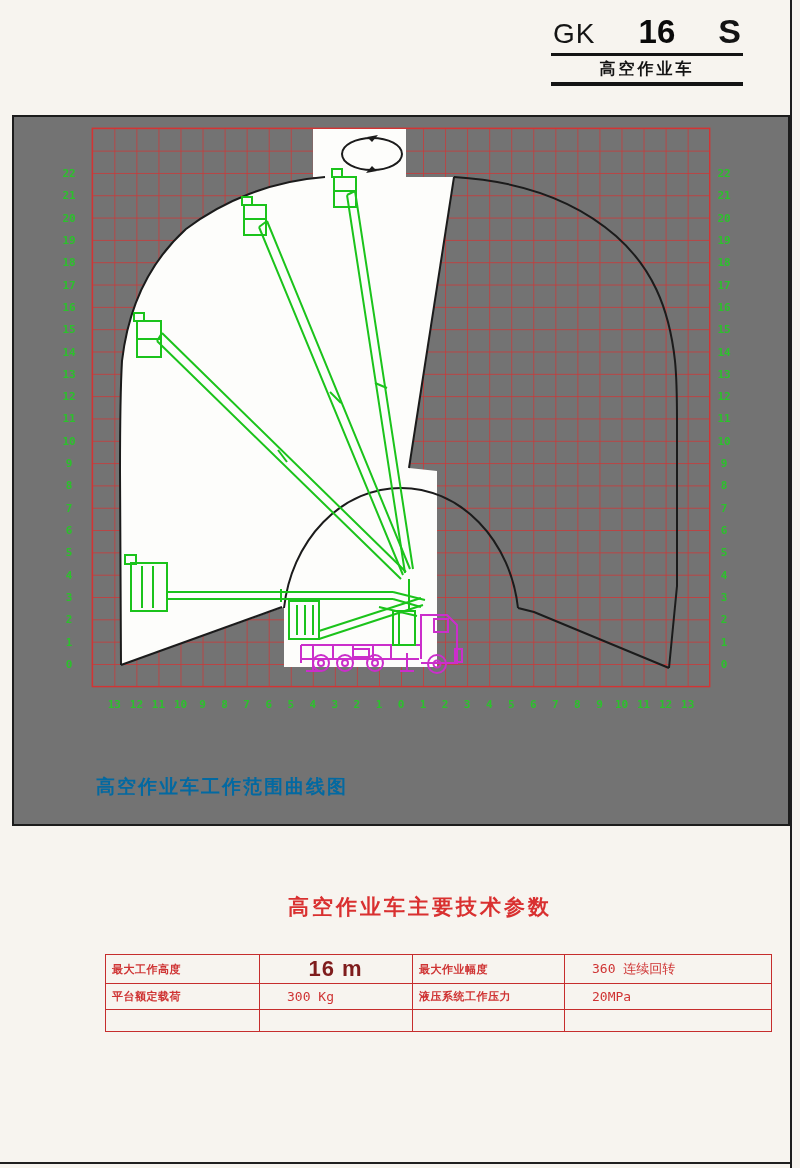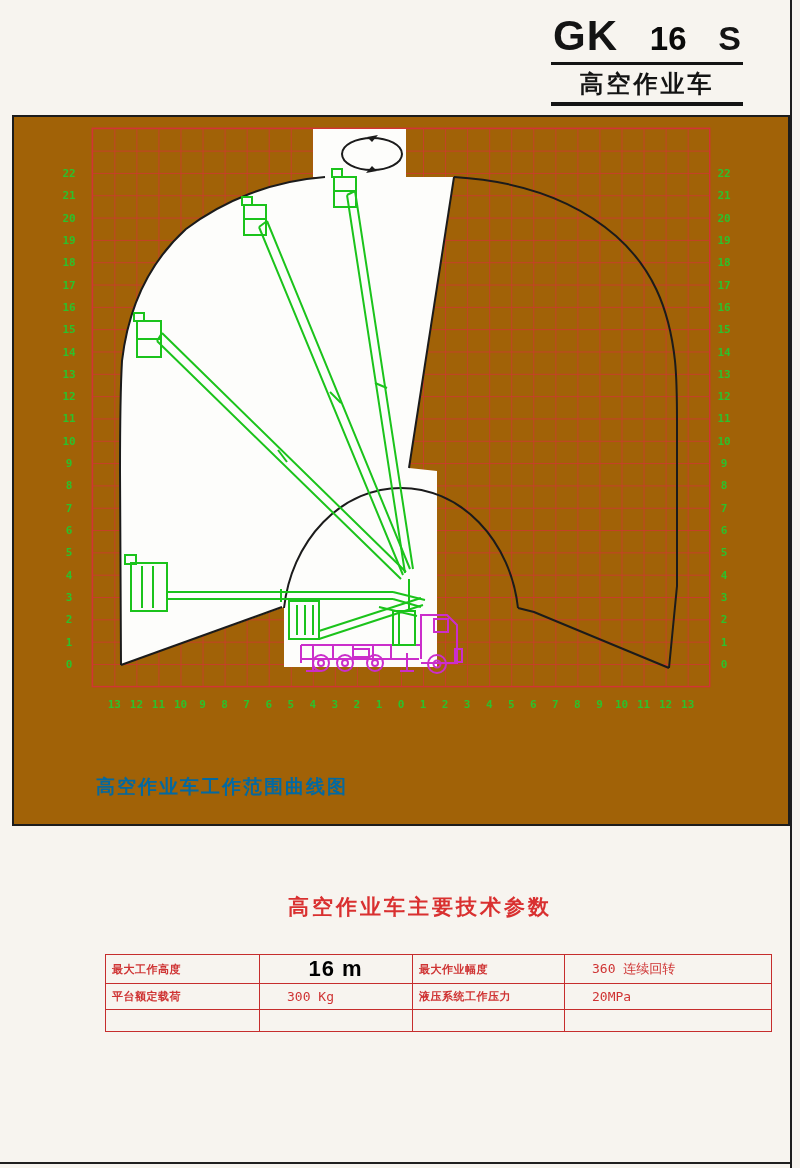--- a/index.html
+++ b/index.html
@@ -9,48 +9,48 @@
     font-family:"Liberation Sans", sans-serif;
   }
   
   .page-border-right{position:absolute;left:790px;top:0;width:2px;height:1168px;background:#1f1f1f;}
   .page-border-bottom{position:absolute;left:0;top:1162px;width:792px;height:2px;background:#1f1f1f;}
 
   
   .logo{position:absolute;left:551px;top:12px;width:192px;color:#141414;}
   .logo-row1{display:flex;align-items:baseline;justify-content:space-between;
     border-bottom:3px solid #141414;padding:0 2px 2px 2px;}
-  .logo-gk{font-size:42px;font-weight:700;letter-spacing:1px;}
+  .logo-gk{font-size:28px;font-weight:400;letter-spacing:1px;}
   .logo-model{font-size:33px;font-weight:800;color:#0a0a0a;}
   .logo-s{font-size:34px;font-weight:600;}
   .logo-sub{border-bottom:4px solid #141414;text-align:center;
-    font-size:24px;font-weight:800;letter-spacing:3px;padding:3px 0 2px 0;}
+    font-size:16px;font-weight:800;letter-spacing:3px;padding:3px 0 2px 0;}
 
   
   .chart-frame{position:absolute;left:12px;top:115px;width:774px;height:707px;
-    border:2px solid #1c1c1c;background:#a16207;}
+    border:2px solid #1c1c1c;background:#737373;}
   .chart-frame svg{position:absolute;left:0;top:0;}
   .chart-caption{position:absolute;left:96px;top:774px;
     font-size:19px;font-weight:800;color:#0369a1;letter-spacing:2px;}
 
   svg text.tick{font:bold 11px "DejaVu Sans Mono", monospace;fill:#2cc12c;text-anchor:middle;}
 
   
   .params-title{position:absolute;left:20px;top:893px;width:800px;text-align:center;
     font-size:21px;font-weight:800;color:#d93030;letter-spacing:3px;}
   table.params{position:absolute;left:105px;top:954px;border-collapse:collapse;table-layout:fixed;}
   table.params td{
     border:1.6px solid #c62d2d;overflow:hidden;white-space:nowrap;
     color:#cf3434;vertical-align:middle;
   }
   td.plabel{font-size:11px;font-weight:bold;padding:0 16px 0 6px;letter-spacing:0.5px;}
   td.pvalue{font-family:"DejaVu Sans Mono", monospace;font-size:13px;padding-left:27px;}
   td.pvalue.tight{padding-left:6px;font-size:12.5px;}
   td.pvalue.big{padding-left:0;text-align:center;
-    font-family:"Liberation Sans", sans-serif;font-size:22px;font-weight:800;color:#000000;letter-spacing:1px;}
+    font-family:"Liberation Sans", sans-serif;font-size:22px;font-weight:800;color:#7f1d1d;letter-spacing:1px;}
 </style>
 </head>
 <body>
 
 <div class="page-border-right"></div>
 <div class="page-border-bottom"></div>
 
 <div class="logo">
   <div class="logo-row1">
     <span class="logo-gk">GK</span>

